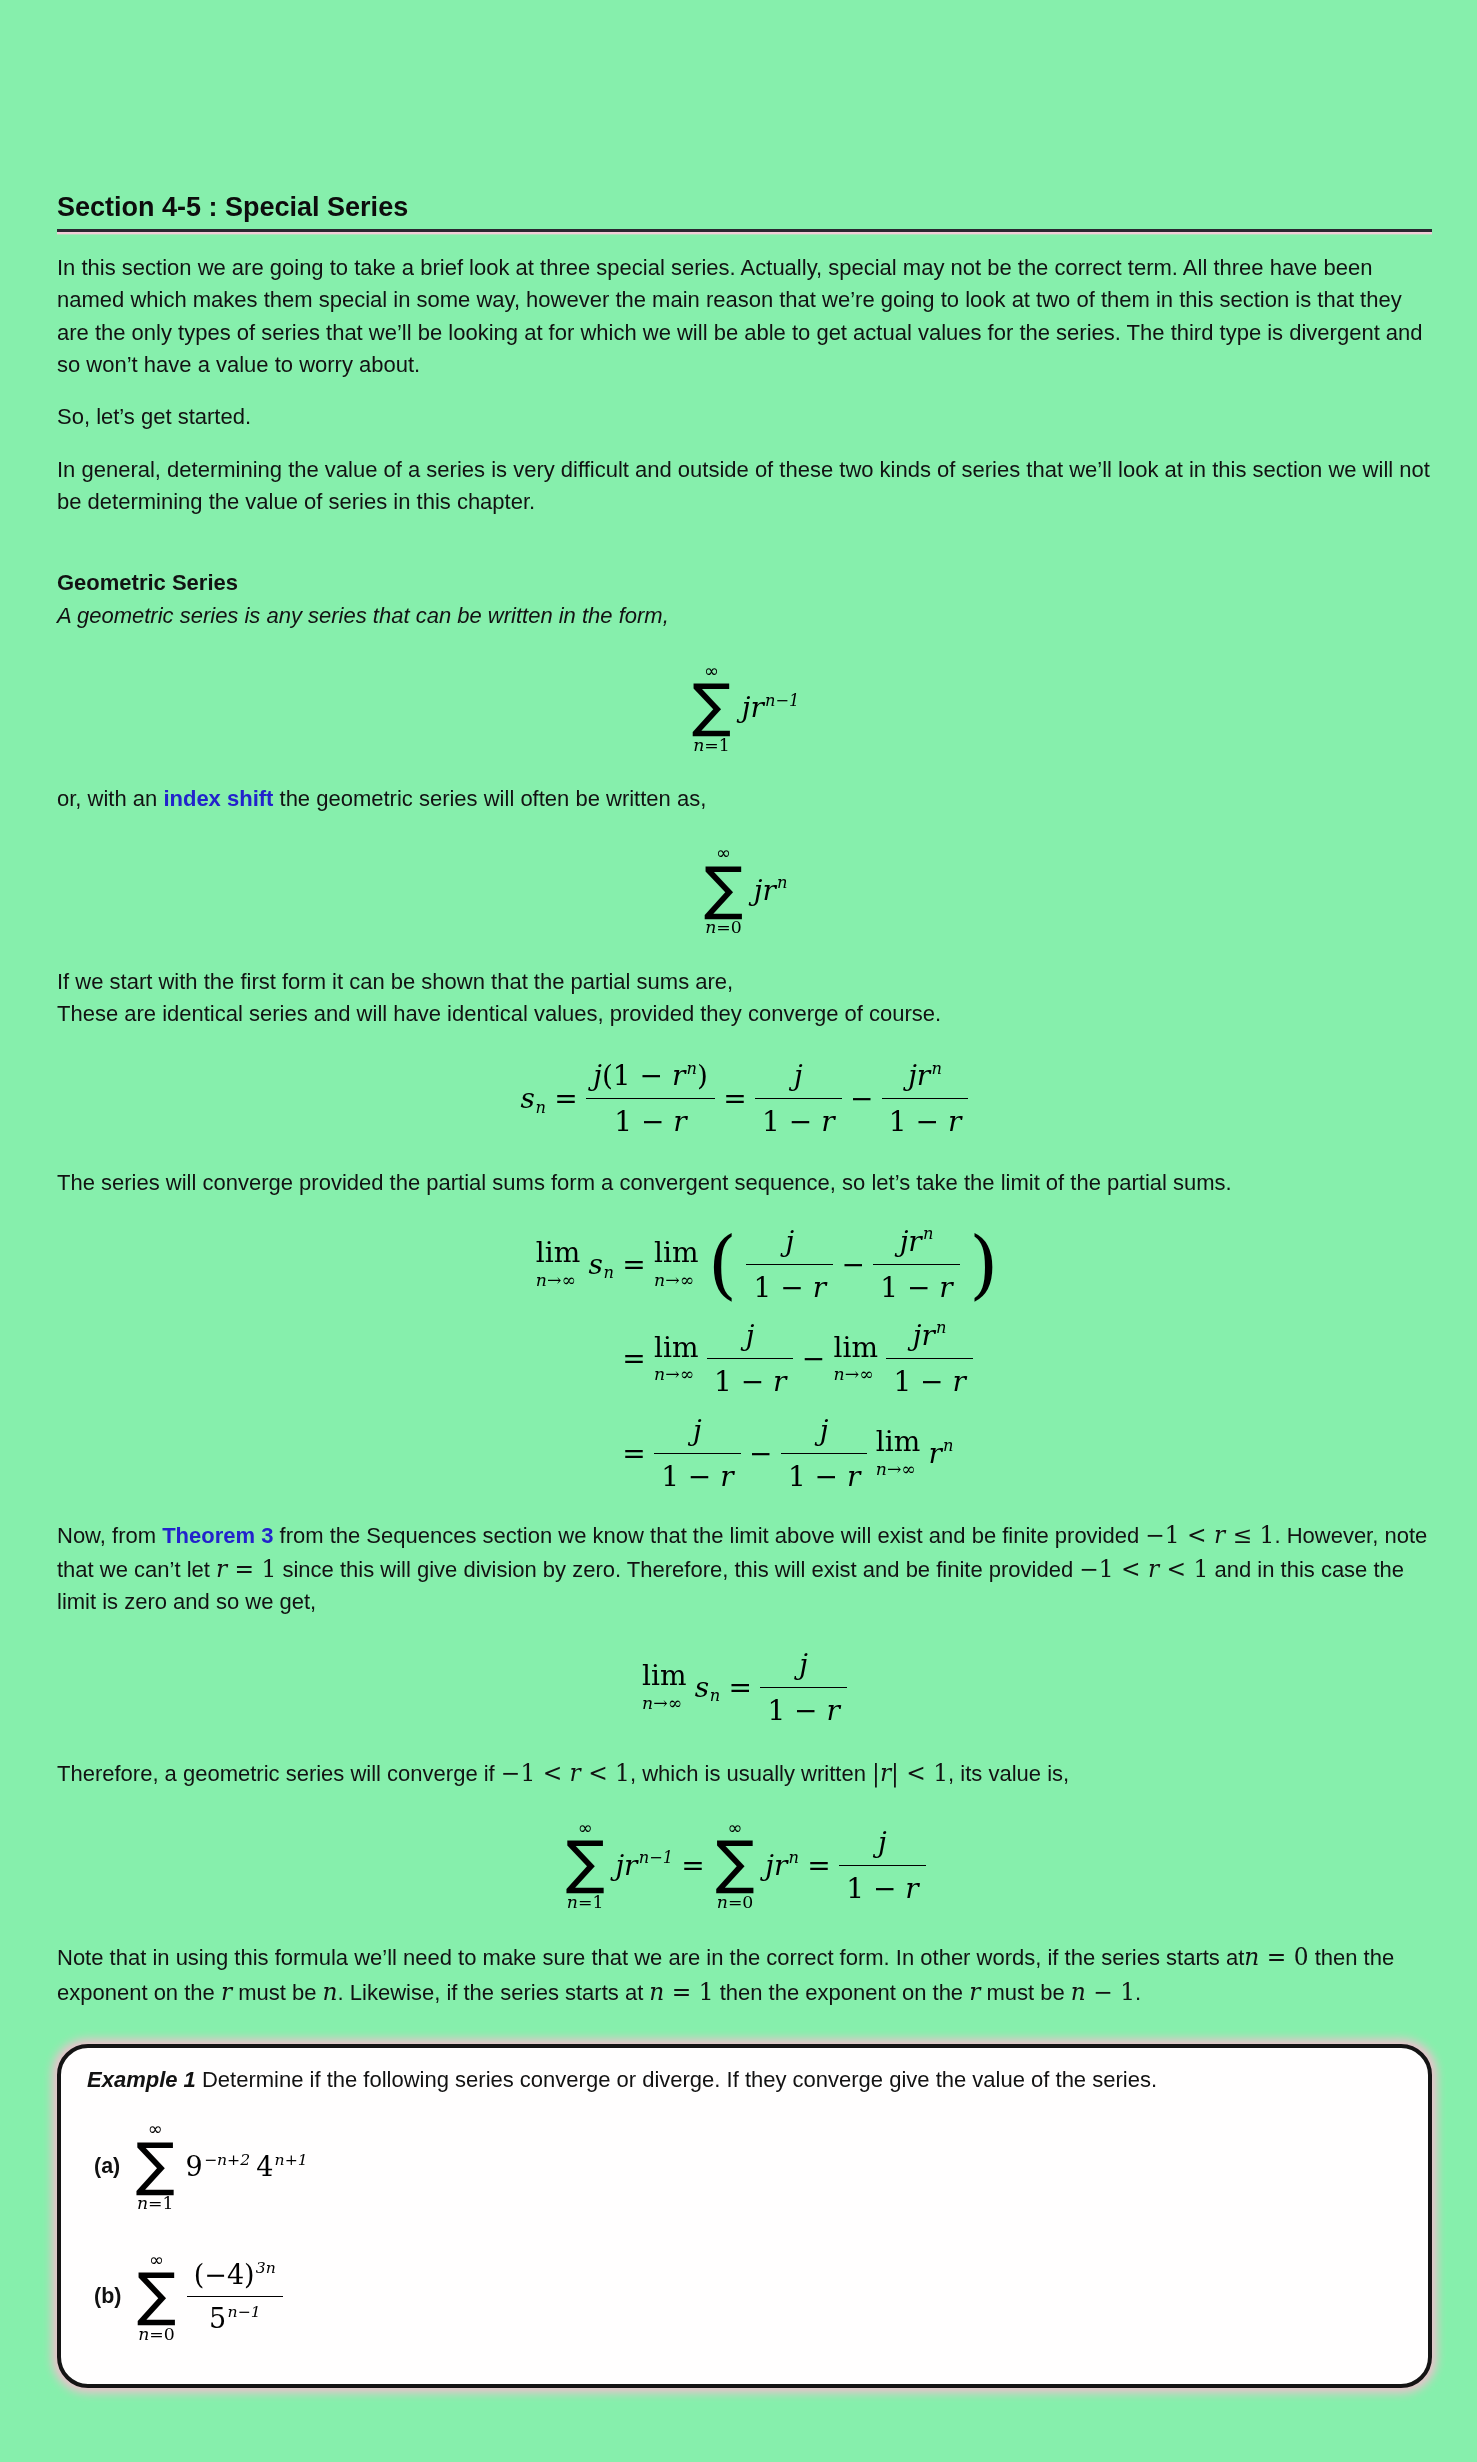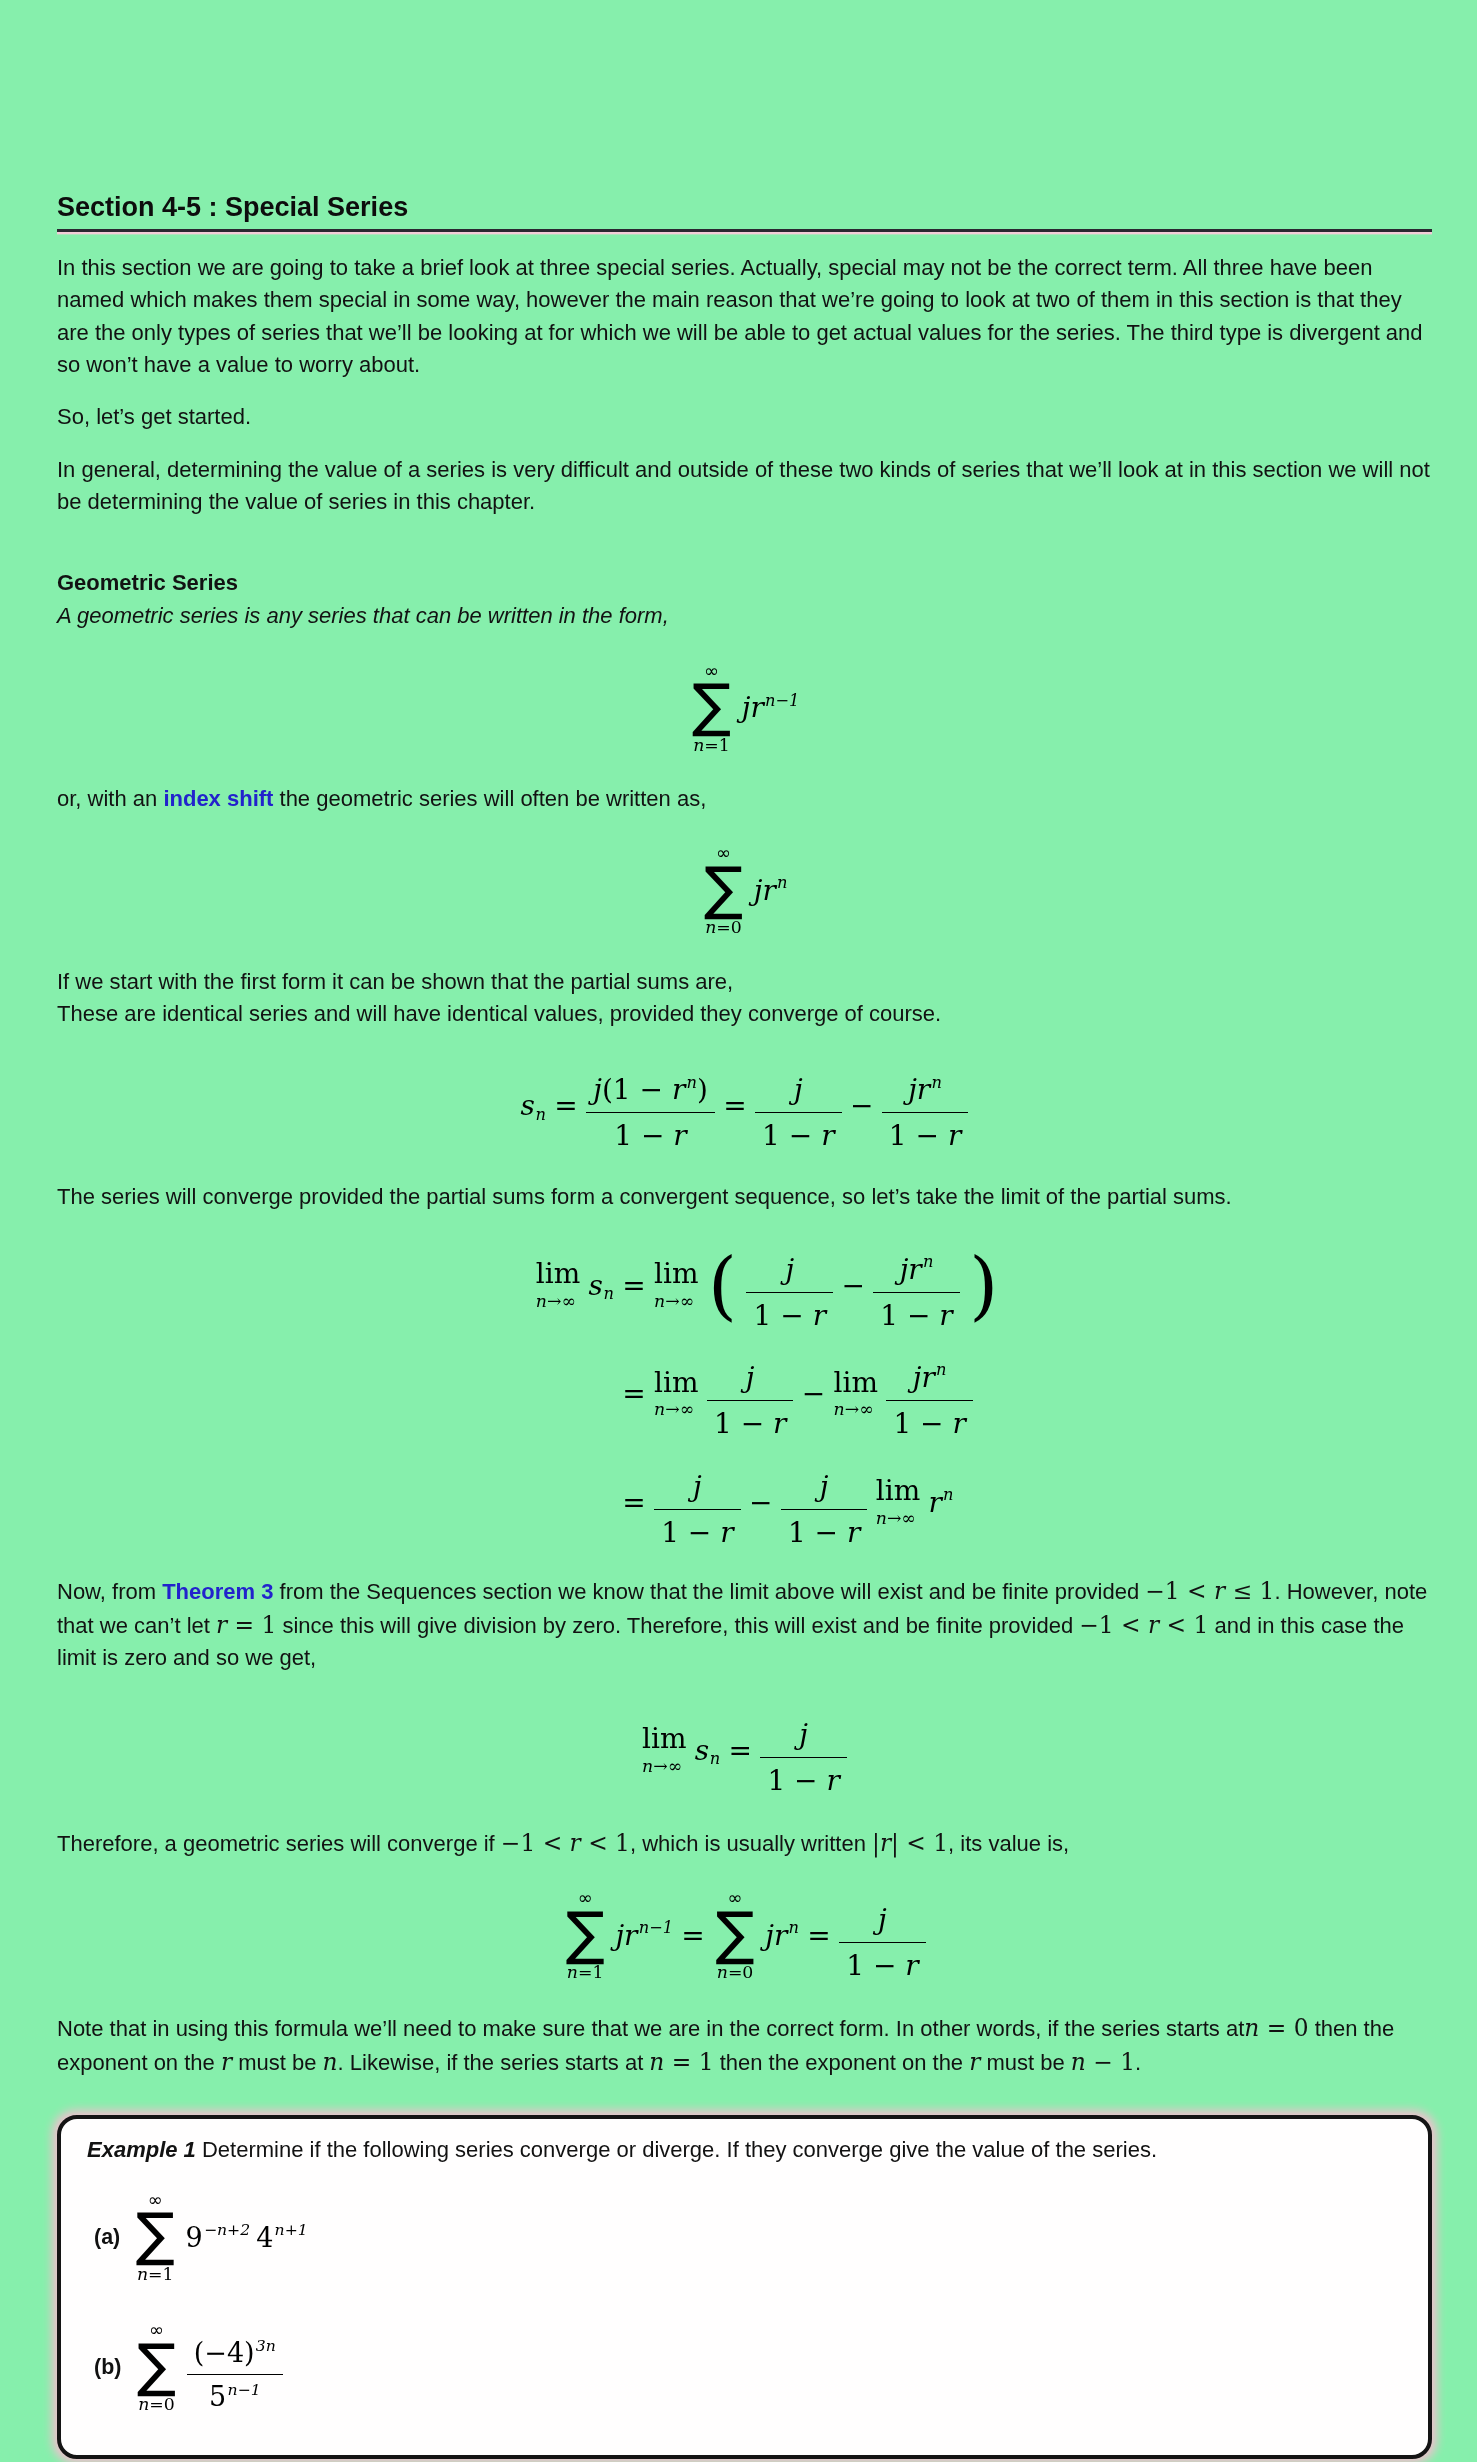--- a/index.html
+++ b/index.html
@@ -25,32 +25,32 @@
   sup{font-size:58%;vertical-align:baseline;position:relative;top:-0.72em;margin-left:1.2px;font-style:italic;}
   sub{font-size:58%;vertical-align:baseline;position:relative;top:0.28em;margin-left:0.6px;font-style:italic;}
   .bigop{display:inline-flex;flex-direction:column;align-items:center;line-height:1;margin:0 2.4px;}
   .bigop .inf{font-size:18px;font-family:"DejaVu Sans",sans-serif;margin-bottom:2.4px;font-style:normal;}
   .bigop .sym{font-family:"DejaVu Sans",sans-serif;font-size:58px;line-height:.82;font-style:normal;}
   .bigop .lab{font-size:17.3px;margin-top:7.1px;white-space:nowrap;}
   .limop{display:inline-flex;flex-direction:column;align-items:flex-start;line-height:1;}
   .limop .word{font-style:normal;}
   .limop .lsub{font-size:17.3px;margin-top:4.8px;white-space:nowrap;}
   .frac{display:inline-flex;flex-direction:column;align-items:stretch;text-align:center;vertical-align:middle;}
-  .frac .num{padding:0 7.1px 6px;white-space:nowrap;margin-top:14px;}
+  .frac .num{padding:0 7.1px 6px;white-space:nowrap;}
   .frac .den{border-top:1.8px solid #000;padding:6px 7.1px 0;white-space:nowrap;}
   .bigp{font-size:265%;line-height:0;font-style:normal;margin:0 1.2px;}
   .im{font-family:"DejaVu Serif",serif;font-size:1.06em;white-space:nowrap;}
   
   .eqblock{margin:25px auto;width:929px;font-family:"DejaVu Serif",serif;font-size:28px;color:#000;}
   .eqrow{display:flex;align-items:center;margin:15.5px 0;gap:8.3px;}
   .eqrow .lcell{flex:0 0 334px;display:flex;justify-content:flex-end;align-items:center;gap:8.3px;}
   .eqrow .rcell{display:flex;align-items:center;gap:8.3px;}
   
   .example-box{
-    margin-top:35px;border:4.2px solid #141414;border-radius:20px;
+    margin-top:35px;border:4.2px solid #141414;border-radius:31px;
     box-shadow:0 0 9.5px 4.2px #efc0ce;
     padding:16.7px 26px 35px;background:#fffefe;
   }
   .ex-title{margin:0;line-height:1.4;}
   .ex-label{font-weight:bold;font-style:italic;}
   .ex-row{display:flex;align-items:center;gap:8.3px;justify-content:flex-start;
     font-family:"DejaVu Serif",serif;font-size:27px;color:#000;margin:25px 0 6px 7.1px;}
   .ex-row.second{margin-top:38px;}
   .part-label{font-family:"Liberation Sans",sans-serif;font-weight:bold;font-size:21.4px;color:#111;margin-right:4.8px;font-style:normal;}
 </style>

